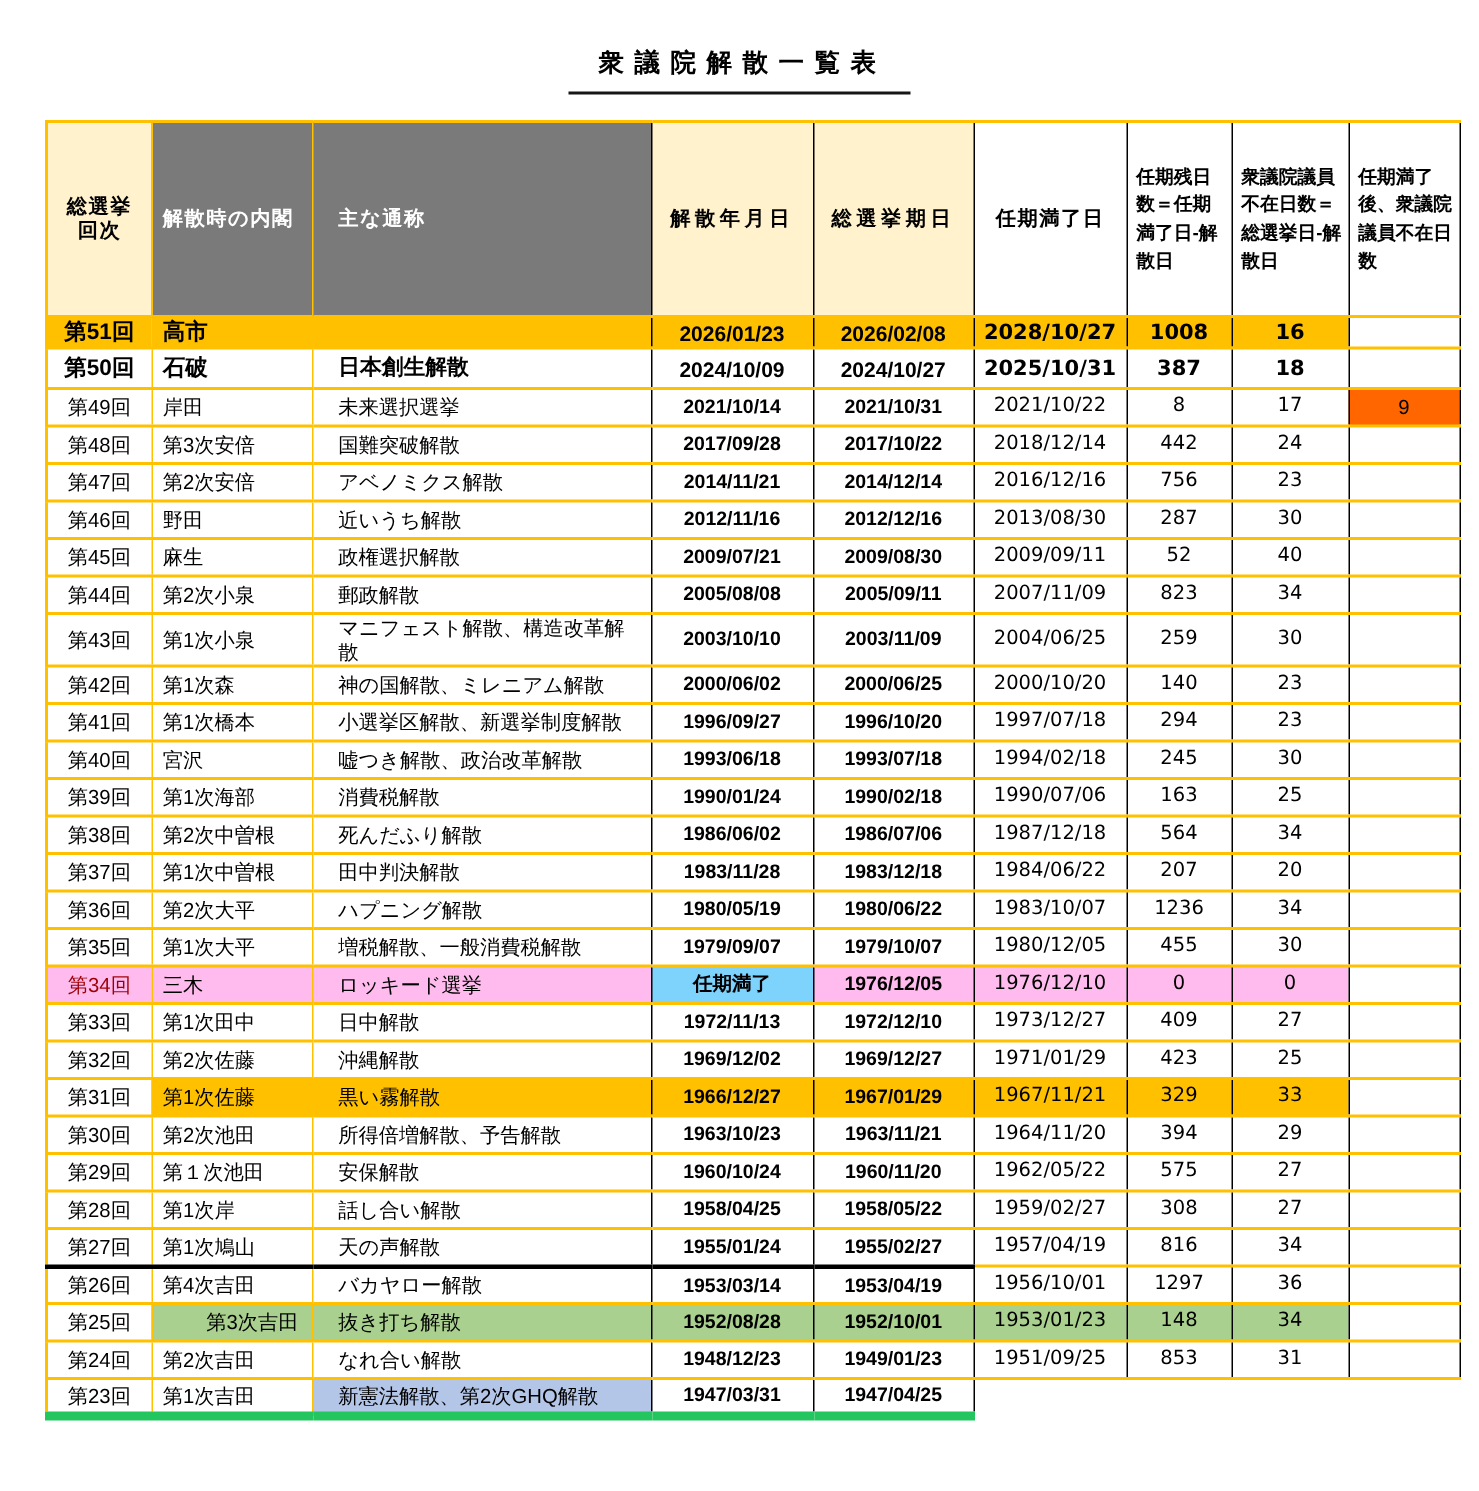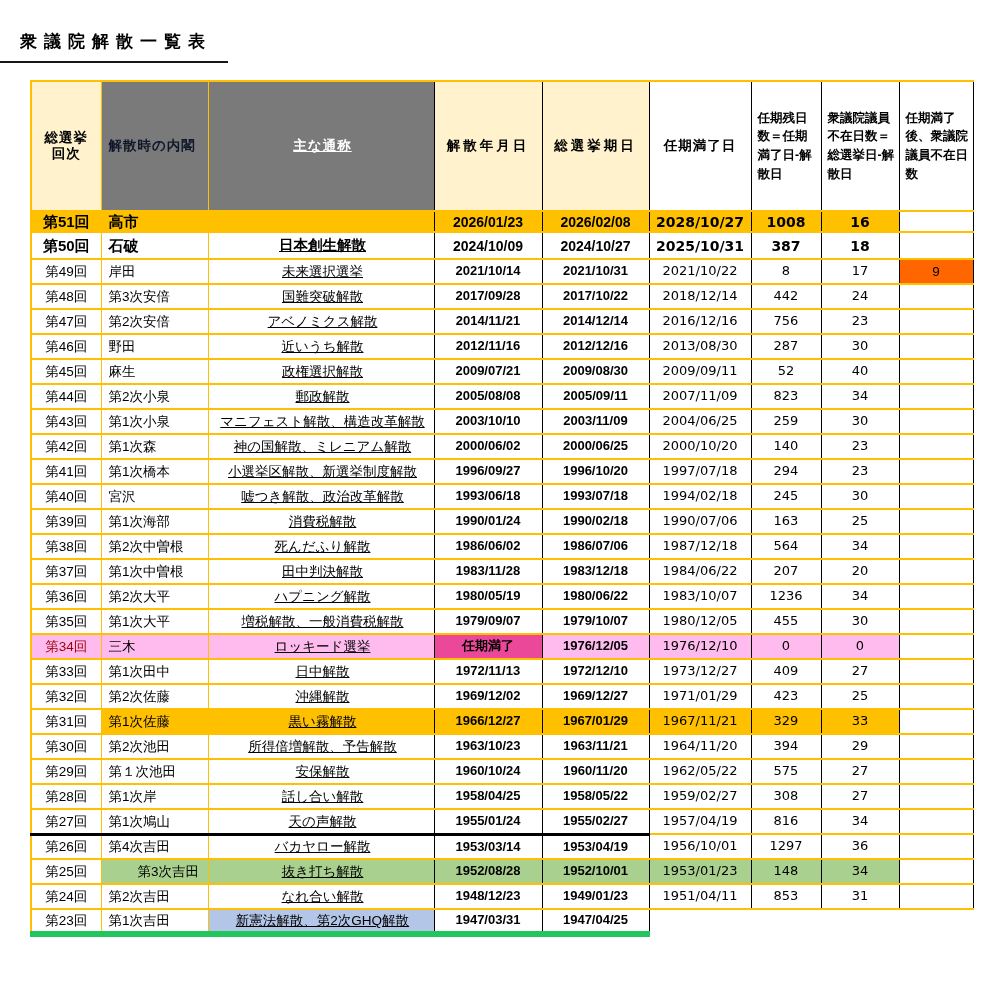--- a/index.html
+++ b/index.html
@@ -1,20 +1,20 @@
 <!DOCTYPE html>
 <html lang="ja"><head>
 <meta charset="utf-8">
 <style>
   html,body{margin:0;padding:0;background:#ffffff;}
   body{
     width:986px;height:994px;position:relative;overflow:hidden;
     font-family:"Liberation Sans","DejaVu Sans",sans-serif;color:#000;
   }
-  .title-wrap{margin-top:30px;}
+  .title-wrap{margin-top:30px;text-align:center;}
   .page-title{
     display:inline-block;font-size:17px;font-weight:700;letter-spacing:7px;
     padding:0 16px 8px 20px;border-bottom:2px solid #161616;white-space:nowrap;
   }
   table{
     border-collapse:collapse;table-layout:fixed;
     margin:17px 0 0 30px;width:942px;
   }
   col.w0{width:70px}col.w1{width:107px}col.w2{width:226px}
   col.w3{width:108px}col.w4{width:107px}col.w5{width:102px}
@@ -27,21 +27,21 @@
   }
   thead tr{height:130px;}
   thead th{border-top:2px solid #FFC000;font-weight:700;}
   tbody tr{height:25px;}
   tbody tr:nth-child(1){height:14px;}
   tbody tr:nth-child(2){height:27px;}
 
   
   .c0{border-left:2px solid #FFC000;border-right:1.5px solid #FFC000;text-align:center;}
   .c1{border-right:1.5px solid #FFC000;text-align:left;padding-left:7px;}
-  .c2{border-right:1px solid #000;text-align:center;padding-left:7px;text-decoration:underline;}
+  .c2{border-right:1px solid #000;text-align:left;padding-left:17px;}
   .c3,.c4{border-right:1px solid #000;text-align:center;}
   .c5,.c6,.c7{border-right:1px solid #000;text-align:center;}
   .c8{border-right:1.5px solid #000;text-align:center;}
 
   
   thead .c0{white-space:pre-line;letter-spacing:1px;font-size:13.5px;}
   thead .c1,thead .c2{font-size:13.5px;letter-spacing:1px;}
   thead .c3,thead .c4{font-size:13.5px;letter-spacing:3px;}
   thead .c5{font-size:13.5px;letter-spacing:1px;}
   thead .c6,thead .c7,thead .c8{
@@ -80,21 +80,21 @@
       <col class="w4">
     <col class="w5">
       <col class="w6">
       <col class="w7">
       <col class="w8">
   </colgroup>
   <thead>
     <tr>
         <th class="c0" style="background: rgb(255, 242, 204);">総選挙
 回次</th>
-        <th class="c1" style="background: rgb(122, 122, 122); color: #0f172a;">解散時の内閣</th>
+        <th class="c1" style="background: rgb(122, 122, 122); color: #ffffff;">解散時の内閣</th>
         <th class="c2" style="background: rgb(122, 122, 122); color: rgb(255, 255, 255);">主な通称</th>
         <th class="c3" style="background: rgb(255, 242, 204);">解散年月日</th>
         <th class="c4" style="background: rgb(255, 242, 204);">総選挙期日</th>
         <th class="c5">任期満了日</th>
         <th class="c6">任期残日数＝任期満了日-解散日</th>
         <th class="c7">衆議院議員不在日数＝総選挙日-解散日</th>
         <th class="c8">任期満了後、衆議院議員不在日数</th>
       </tr>
   </thead>
   <tbody>
@@ -282,21 +282,21 @@
         <td class="c4">1979/10/07</td>
         <td class="c5">1980/12/05</td>
         <td class="c6">455</td>
         <td class="c7">30</td>
         <td class="c8"></td>
       </tr>
       <tr>
         <td class="c0" style="background: rgb(255, 187, 238); color: rgb(156, 0, 6);">第34回</td>
         <td class="c1" style="background: rgb(255, 187, 238);">三木</td>
         <td class="c2" style="background: rgb(255, 187, 238);">ロッキード選挙</td>
-        <td class="c3" style="background: #ec4899;">任期満了</td>
+        <td class="c3" style="background: #7dd3fc;">任期満了</td>
         <td class="c4" style="background: rgb(255, 187, 238);">1976/12/05</td>
         <td class="c5" style="background: rgb(255, 187, 238);">1976/12/10</td>
         <td class="c6" style="background: rgb(255, 187, 238);">0</td>
         <td class="c7" style="background: rgb(255, 187, 238);">0</td>
         <td class="c8"></td>
       </tr>
       <tr>
         <td class="c0">第33回</td>
         <td class="c1">第1次田中</td>
         <td class="c2">日中解散</td>
@@ -394,21 +394,21 @@
         <td class="c6" style="background: rgb(169, 208, 142);">148</td>
         <td class="c7" style="background: rgb(169, 208, 142);">34</td>
         <td class="c8"></td>
       </tr>
       <tr>
         <td class="c0">第24回</td>
         <td class="c1">第2次吉田</td>
         <td class="c2">なれ合い解散</td>
         <td class="c3">1948/12/23</td>
         <td class="c4">1949/01/23</td>
-        <td class="c5">1951/04/11</td>
+        <td class="c5">1951/09/25</td>
         <td class="c6">853</td>
         <td class="c7">31</td>
         <td class="c8"></td>
       </tr>
       <tr class="truncated">
         <td class="c0">第23回</td>
         <td class="c1">第1次吉田</td>
         <td class="c2" style="background: rgb(180, 198, 231);">新憲法解散、第2次GHQ解散</td>
         <td class="c3">1947/03/31</td>
         <td class="c4">1947/04/25</td>

